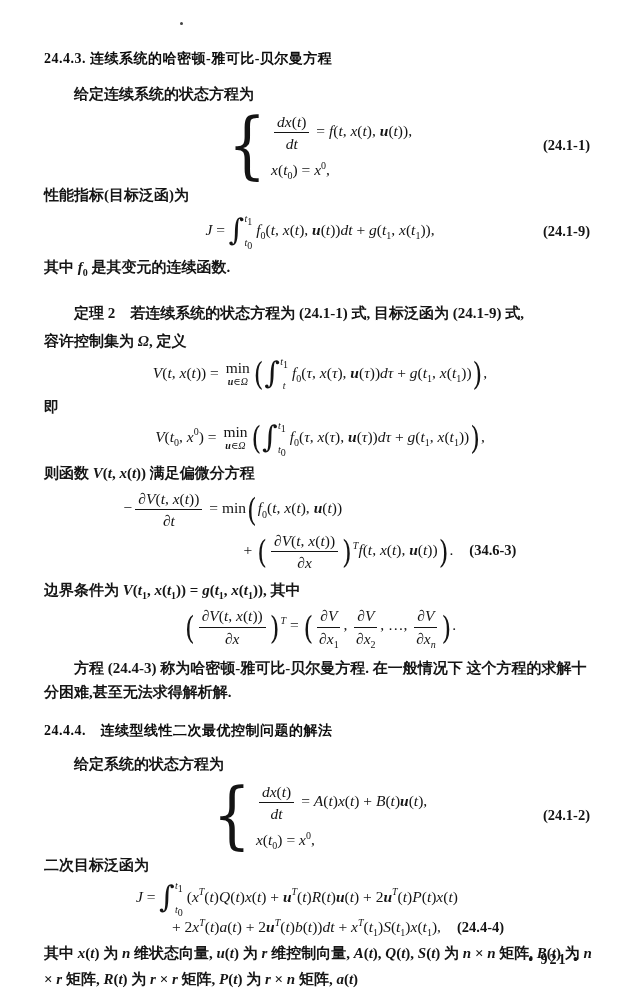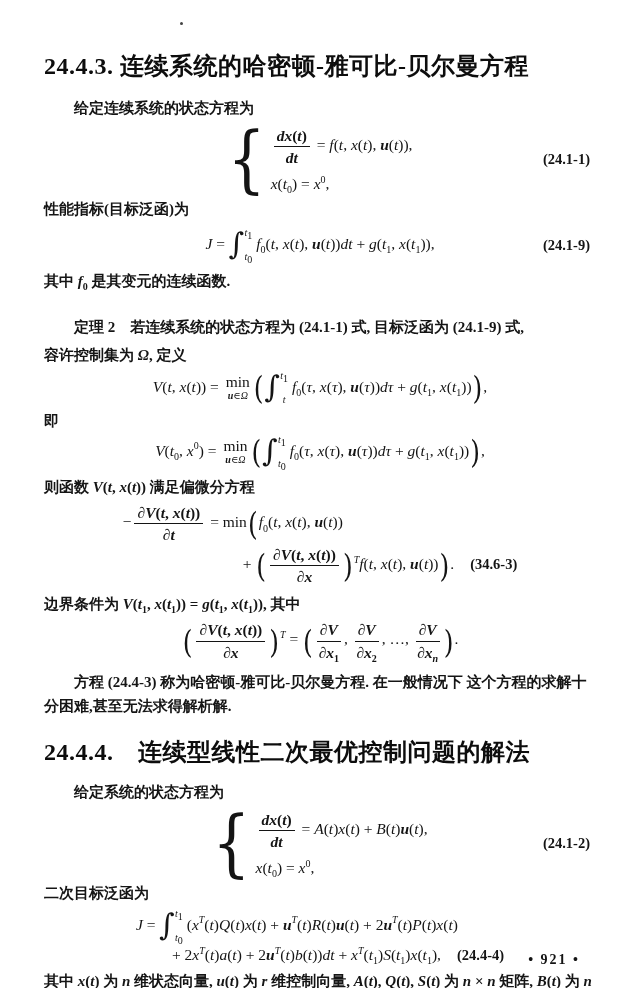--- a/index.html
+++ b/index.html
@@ -3,39 +3,39 @@
 <meta charset="utf-8">
 <style>
   html,body{margin:0;padding:0;background:#ffffff;}
   .page{
     width:640px;height:988px;background:#ffffff;color:#141414;
     font-family:"Liberation Serif","DejaVu Serif",serif;
     box-sizing:border-box;padding:50px 44px 0 44px;
     position:relative;overflow:hidden;
   }
   .speck{position:absolute;top:22px;left:180px;width:3px;height:3px;background:#444;border-radius:50%;}
-  h2{font-size:24px;font-weight:700;margin:0 0 14px 0;letter-spacing:0.5px;color:#0d0d0d;}
+  h2{font-size:14px;font-weight:700;margin:0 0 14px 0;letter-spacing:0.5px;color:#0d0d0d;}
   h2.second{margin-top:18px;margin-bottom:12px;}
   p{font-size:15px;font-weight:600;line-height:1.6;margin:4px 0;color:#151515;}
   .indent{text-indent:2em;}
   .nowrap{white-space:nowrap;}
   
   .eqrow{position:relative;display:flex;justify-content:center;align-items:center;
          margin:7px 0;font-size:15.5px;font-weight:500;}
   .eqnum{position:absolute;right:6px;top:50%;transform:translateY(-50%);font-weight:600;font-size:14.5px;}
   .eqnum-inline{font-weight:600;font-size:14.5px;margin-left:16px;}
   .eqcol{display:flex;flex-direction:column;align-items:flex-start;}
   .shift-r{margin-left:120px;}
   
   .cases{display:flex;align-items:center;}
   .cbrace{font-size:60px;font-weight:400;line-height:0.9;margin-right:5px;
           transform:scaleY(1.2);font-family:"DejaVu Serif",serif;}
   .clines{display:flex;flex-direction:column;gap:7px;align-items:flex-start;}
   
-  .frac{display:inline-block;text-align:center;vertical-align:middle;margin:0 3px;line-height:1.25;font-weight:bold;}
+  .frac{display:inline-block;text-align:center;vertical-align:middle;margin:0 3px;line-height:1.25;}
   .ftop{display:block;border-bottom:1.5px solid #141414;padding:0 3px 1px 3px;}
   .fbot{display:block;padding-top:1px;}
   
   .int{font-size:30px;vertical-align:middle;line-height:1;font-family:"DejaVu Serif",serif;position:relative;top:-1px;}
   .lims{display:inline-flex;flex-direction:column;justify-content:space-between;height:34px;
         font-size:10px;vertical-align:middle;margin:0 4px 0 0;line-height:1;text-align:center;}
   
   .minop{display:inline-flex;flex-direction:column;align-items:center;vertical-align:middle;
          line-height:1.05;margin:0 3px;}
   .minop .ms{font-size:10px;}

